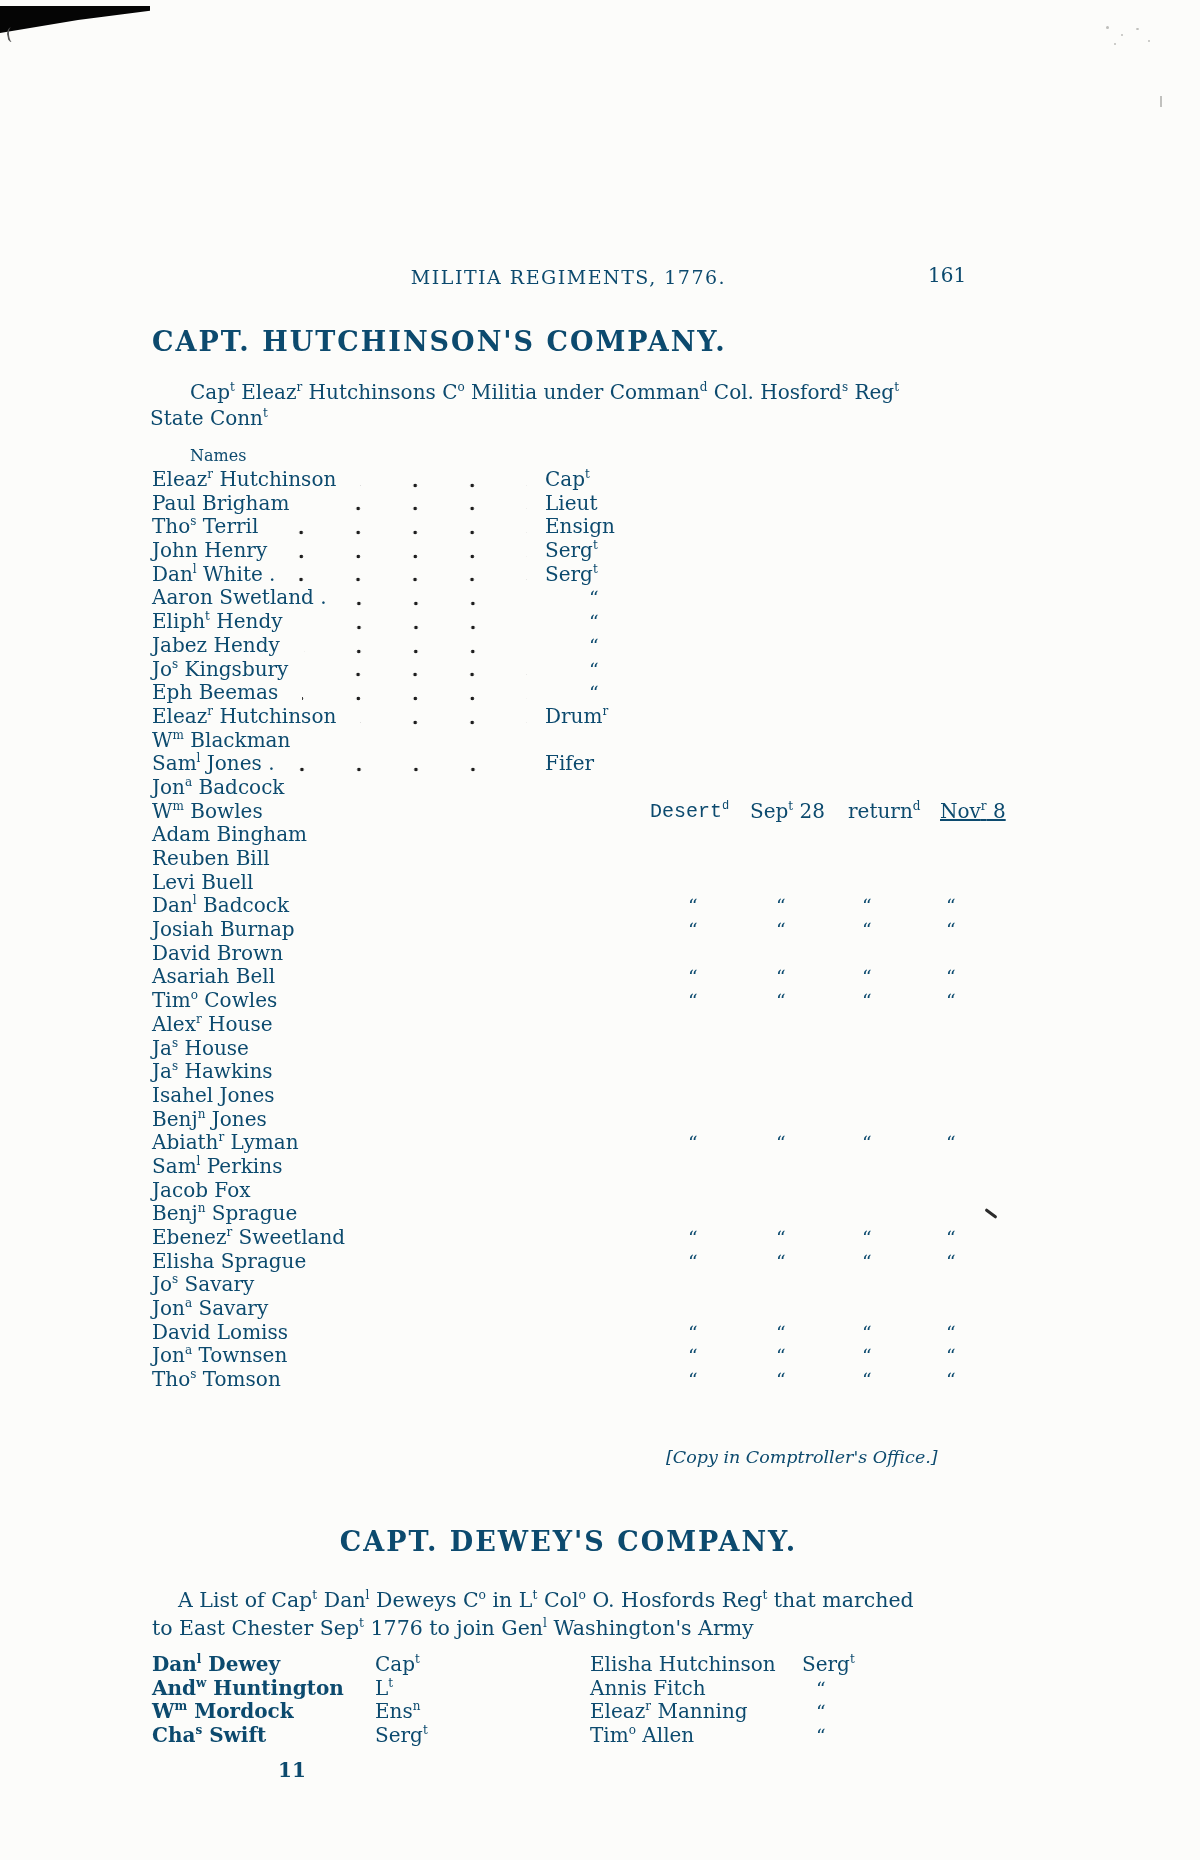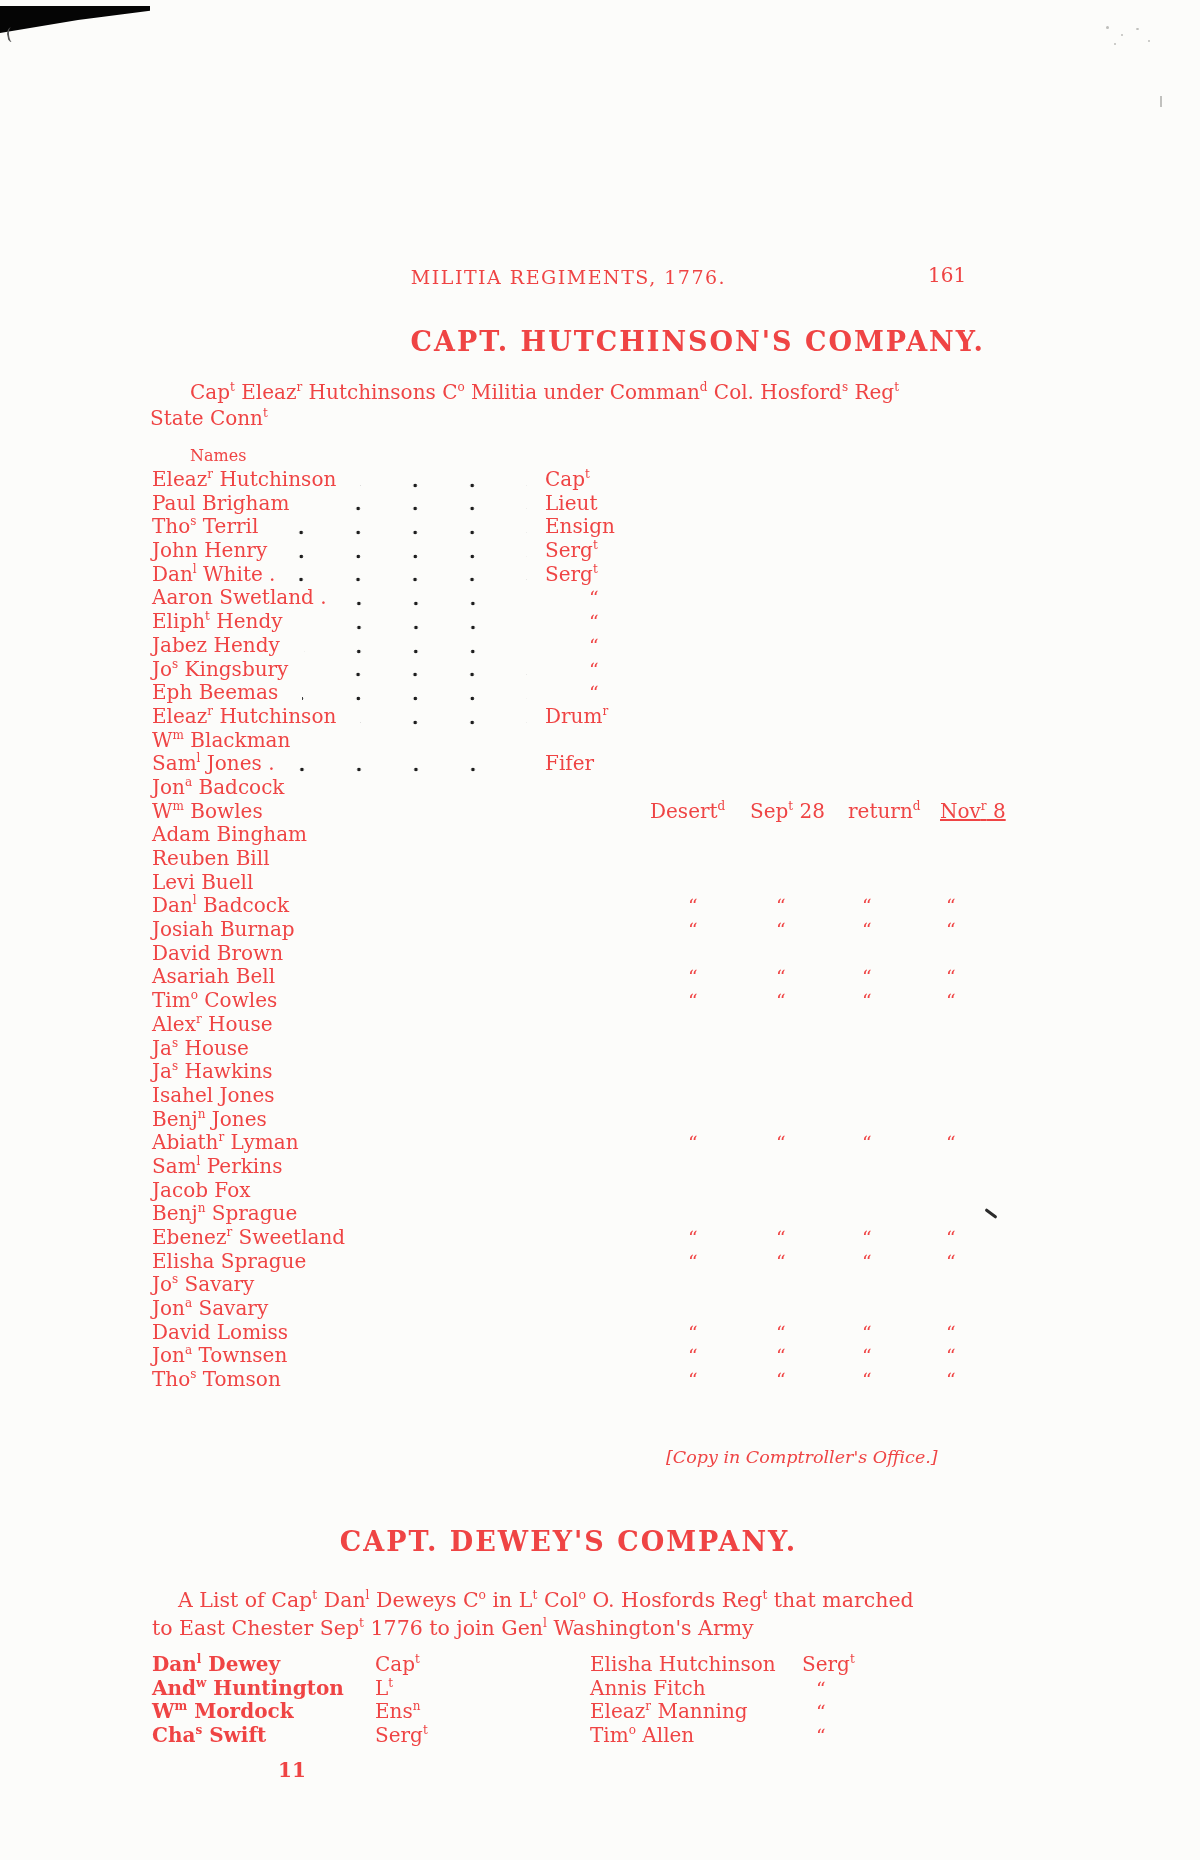--- a/index.html
+++ b/index.html
@@ -1,42 +1,42 @@
 <!DOCTYPE html>
 <html><head>
 <meta charset="utf-8">
 <style>
   html,body{margin:0;padding:0;background:#e8e8e6;}
   .page{position:relative;width:1200px;height:1860px;margin:0 auto;background:#fcfcfa;
-        font-family:"DejaVu Serif","Liberation Serif",serif;color:#ef4444;overflow:hidden;}
+        font-family:"DejaVu Serif","Liberation Serif",serif;color:#0c4a6e;overflow:hidden;}
   sup{font-size:60%;vertical-align:super;line-height:0;}
 
   
   .running-head{position:absolute;top:266px;left:152px;width:833px;text-align:center;
         font-size:19px;letter-spacing:1.5px;white-space:nowrap;}
   .page-number{position:absolute;top:263px;left:928px;font-size:20px;}
 
   
-  .h-heading{position:absolute;top:326px;left:152px;width:833px;text-align:right;
+  .h-heading{position:absolute;top:326px;left:152px;width:833px;text-align:left;
         font-size:27px;font-weight:bold;letter-spacing:2px;white-space:nowrap;}
   .h-intro{position:absolute;top:379px;left:150px;width:880px;font-size:20px;line-height:26px;}
   .h-intro .l1{text-indent:40px;white-space:nowrap;}
   .names-label{position:absolute;top:446px;left:190px;font-size:16px;}
 
   .roster{position:absolute;top:468px;left:152px;}
   .roster-line{position:relative;width:393px;height:23.7px;display:flex;align-items:baseline;
         font-size:20px;line-height:23.7px;white-space:nowrap;}
   .s-name{flex:0 0 auto;}
   .leader{flex:1 1 auto;align-self:flex-end;height:5px;margin:0 18px 4px 24px;
         background-image:radial-gradient(circle at 2.5px 2.5px,#1e1e1e 1.6px,rgba(0,0,0,0) 2.1px);
         background-size:57px 5px;background-position:right bottom;background-repeat:repeat-x;}
   .rank{position:absolute;left:393px;top:0;}
   .rank.ditto{left:437px;font-size:19px;}
   .note-col{position:absolute;top:0;white-space:nowrap;}
-  .nc1{left:498px;} .nc2{left:598px;} .nc3{left:696px;} .nc4{left:788px;text-decoration:underline;}
+  .nc1{left:498px;font-family:Liberation Mono, monospace;} .nc2{left:598px;} .nc3{left:696px;} .nc4{left:788px;text-decoration:underline;}
   .ditto-col{position:absolute;top:0;font-size:19px;}
   .dc1{left:536px;} .dc2{left:624px;} .dc3{left:710px;} .dc4{left:794px;}
 
   .copy-note{position:absolute;top:1447px;left:666px;font-style:italic;font-size:17.5px;white-space:nowrap;}
 
   
   .d-heading{position:absolute;top:1526px;left:152px;width:833px;text-align:center;
         font-size:27px;font-weight:bold;letter-spacing:2px;white-space:nowrap;}
   .d-intro{position:absolute;top:1586px;left:152px;width:870px;font-size:20.5px;line-height:28px;}
   .d-intro .l1{text-indent:26px;white-space:nowrap;}

